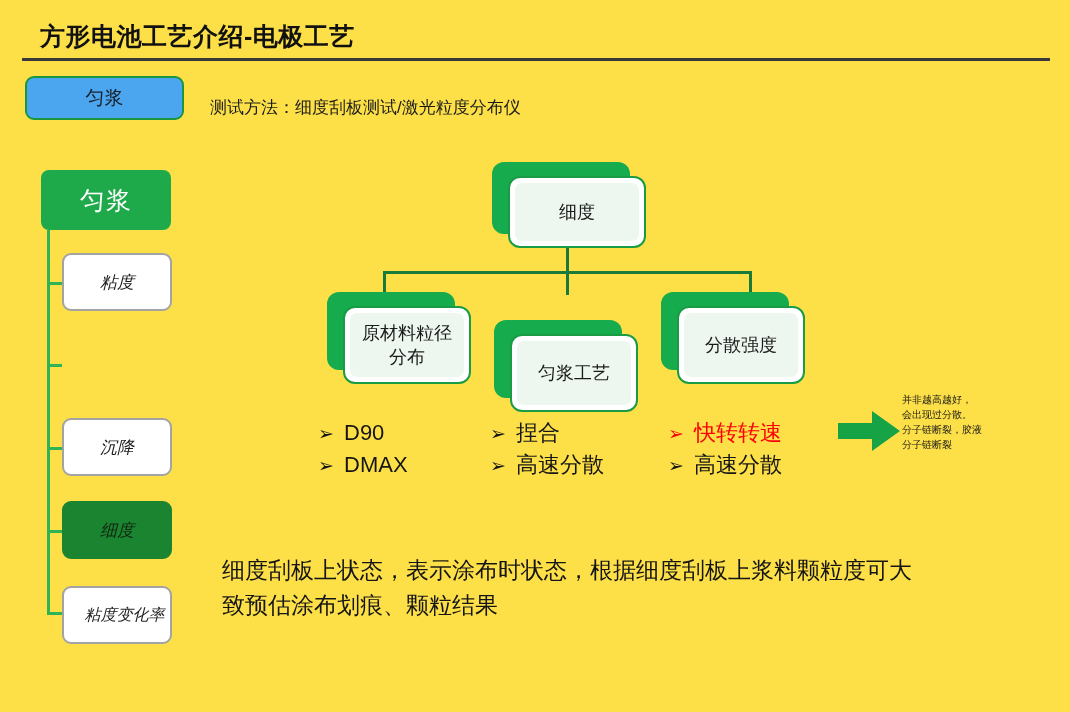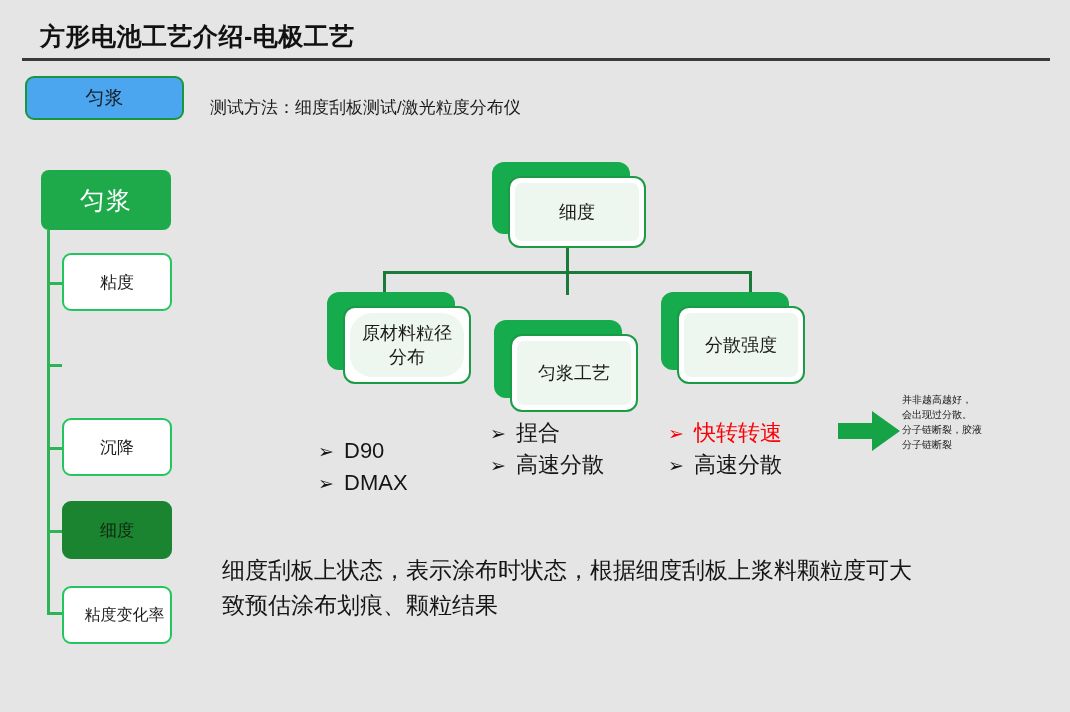--- a/index.html
+++ b/index.html
@@ -8,21 +8,21 @@
     background: #ffffff;
   }
   body {
     font-family: "Liberation Sans", "DejaVu Sans", sans-serif;
     color: #1a1a1a;
   }
   #slide {
     position: relative;
     width: 1070px;
     height: 712px;
-    background: #e5e5e5;
+    background: #fde047;
     overflow: hidden;
   }
 
   
   .slide-title {
     position: absolute;
     left: 40px;
     top: 20px;
     font-size: 25px;
     font-weight: bold;
@@ -96,28 +96,29 @@
     width: 15px;
     height: 3px;
     background: #2eb357;
   }
   .side-item {
     position: absolute;
     left: 62px;
     width: 110px;
     height: 58px;
     background: #ffffff;
-    border: 2px solid #22c55e;
+    border: 2px solid #a3a3a3;
     border-radius: 9px;
     display: flex;
     align-items: center;
     justify-content: center;
     font-size: 17px;
     color: #1d1d1d;
     box-sizing: border-box;
+    font-style: italic;
   }
   .side-item.active {
     background: #1b8431;
     border-color: #1b8431;
     color: #10260f;
   }
   .side-item.wide {
     font-size: 16px;
     padding-left: 15px;
   }
@@ -269,37 +270,37 @@
 
   <div class="connector" style="left:566px; top:248px; width:3px; height:36px;"></div>
   <div class="connector" style="left:383px; top:271px; width:369px; height:3px;"></div>
   <div class="connector" style="left:383px; top:271px; width:3px; height:24px;"></div>
   <div class="connector" style="left:566px; top:271px; width:3px; height:24px;"></div>
   <div class="connector" style="left:749px; top:271px; width:3px; height:24px;"></div>
 
   <div class="flow-node" style="left:327px; top:292px; width:128px; height:78px;">
     <div class="shadow"></div>
     <div class="card"></div>
-    <div class="inner" style="white-space:pre-line;border-radius:22px;">原材料粒径
+    <div class="inner" style="white-space:pre-line;">原材料粒径
 分布</div>
   </div>
 
   <div class="flow-node" style="left:494px; top:292px; width:128px; height:78px;margin-top:28px;">
     <div class="shadow"></div>
     <div class="card"></div>
     <div class="inner">匀浆工艺</div>
   </div>
 
   <div class="flow-node" style="left:661px; top:292px; width:128px; height:78px;">
     <div class="shadow"></div>
     <div class="card"></div>
     <div class="inner">分散强度</div>
   </div>
 
-  <div class="bullet-col" style="left:318px; top:417px;margin-top:18px;">
+  <div class="bullet-col" style="left:318px; top:417px;">
     <div class="bullet-row">
       <span class="bullet-marker">➢</span><span>D90</span>
     </div>
     <div class="bullet-row">
       <span class="bullet-marker">➢</span><span>DMAX</span>
     </div>
   </div>
 
   <div class="bullet-col" style="left:490px; top:417px;">
     <div class="bullet-row">

